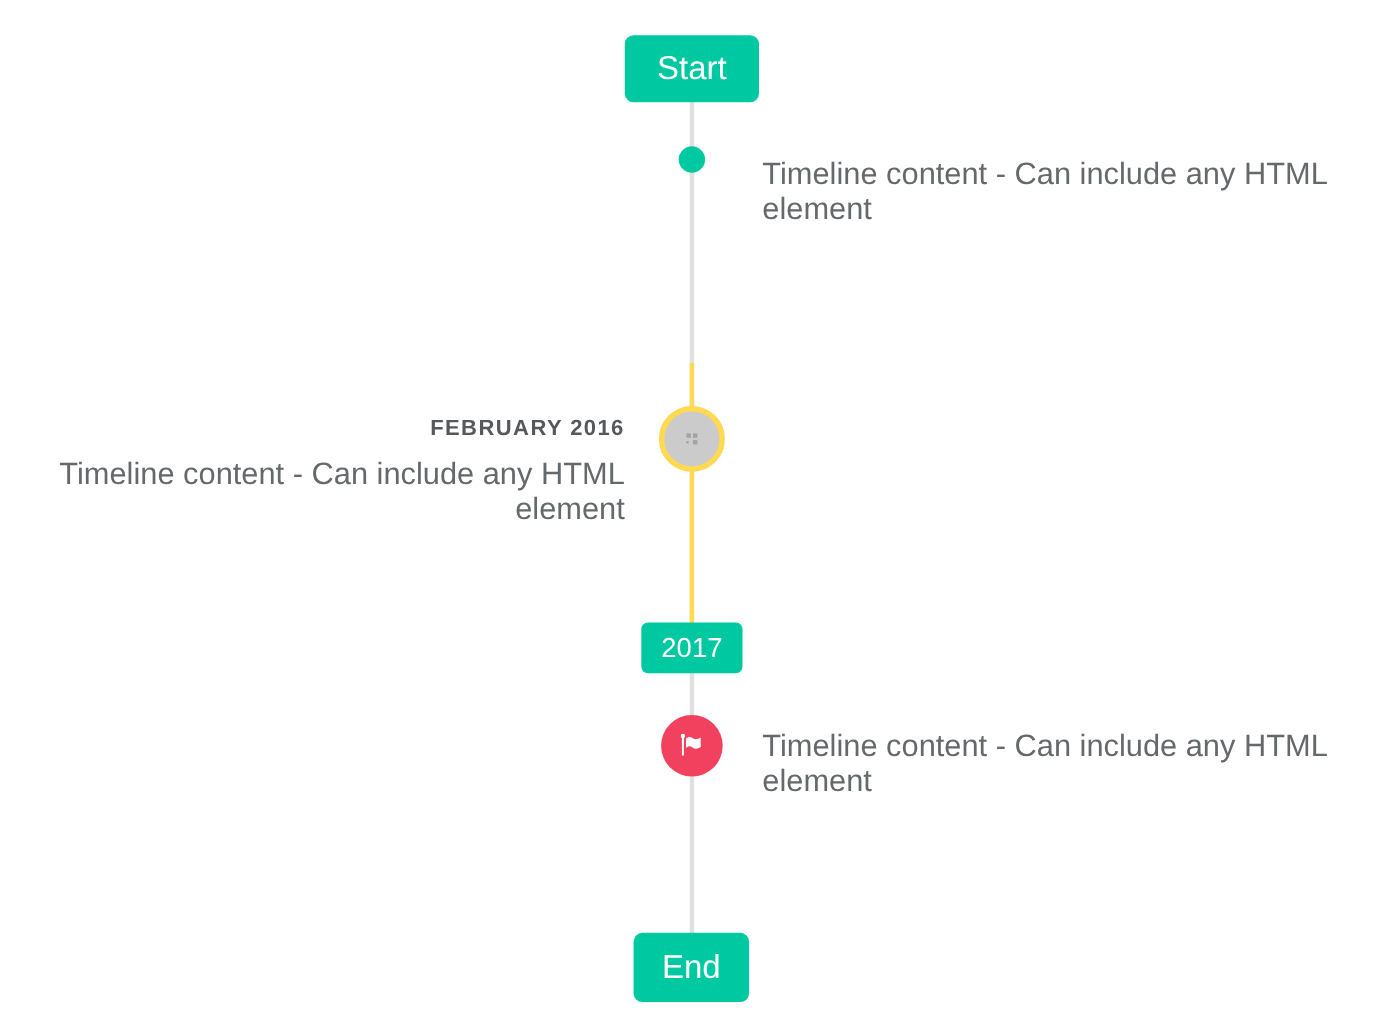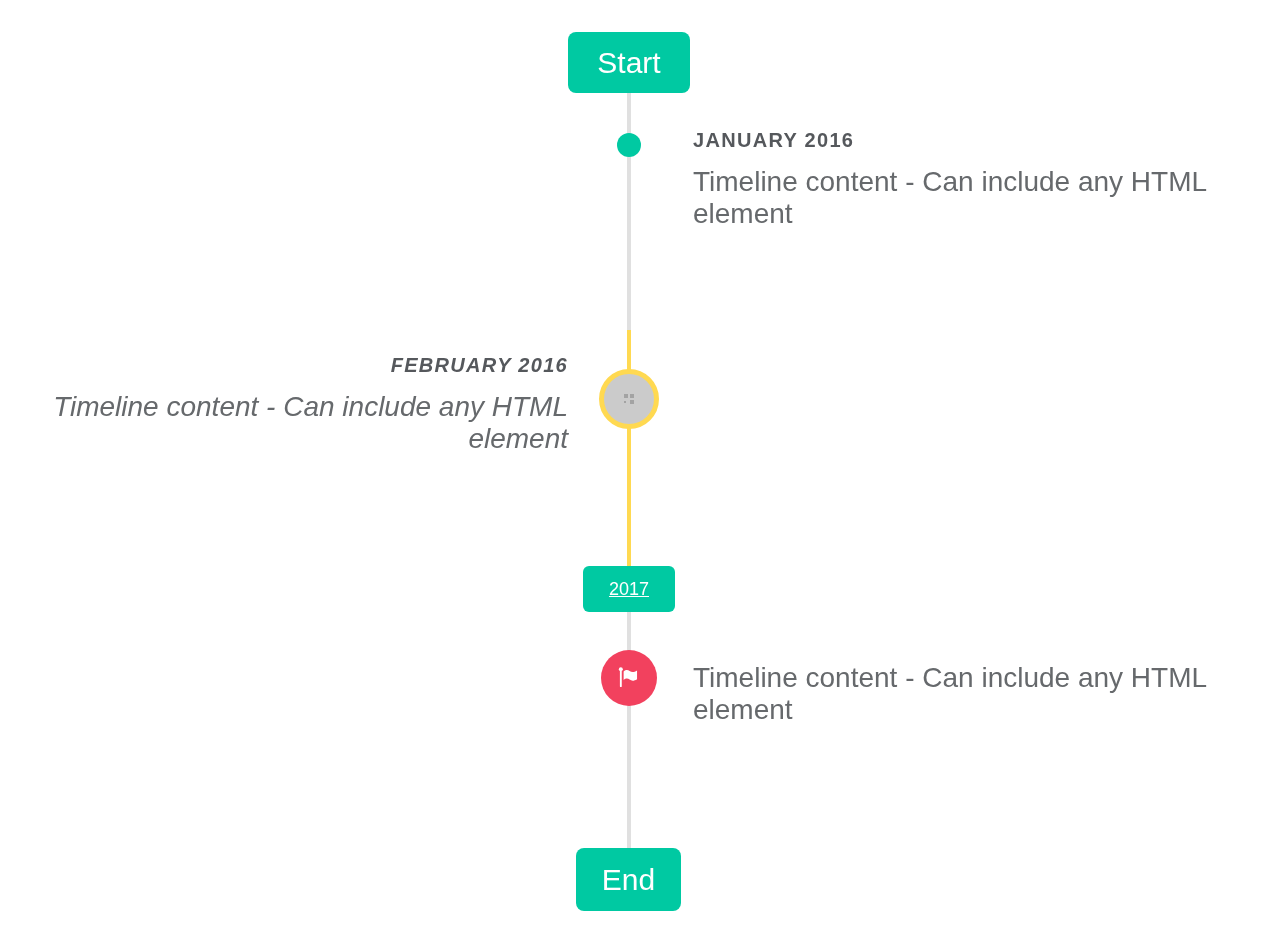--- a/index.html
+++ b/index.html
@@ -40,21 +40,21 @@
     display: flex;
     align-items: center;
     justify-content: center;
     background: var(--teal);
     color: #ffffff;
     border-radius: 8px;
     box-sizing: border-box;
     cursor: pointer;
   }
   .badge.start { left: 568px; top: 32px;  width: 122px; height: 61px; font-size: 30px; }
-  .badge.year  { left: 583px; top: 566px; width: 92px;  height: 46px; font-size: 18px; border-radius: 6px; text-decoration: underline; }
+  .badge.year  { left: 583px; top: 566px; width: 92px;  height: 46px; font-size: 25px; border-radius: 6px; }
   .badge.end   { left: 576px; top: 848px; width: 105px; height: 63px; font-size: 30px; }
 
   
   .marker { position: absolute; box-sizing: border-box; border-radius: 50%; }
   .marker.dot {
     left: 617px; top: 133px;
     width: 24px; height: 24px;
     background: var(--teal);
   }
   .marker.imgcircle {
@@ -91,38 +91,37 @@
   .entry p {
     margin: 14px 0 0 0;
     font-size: 28px;
     line-height: 32px;
     font-weight: 400;
     color: var(--text-color);
   }
   .entry.right { left: 693px; text-align: left; }
   .entry.left  { right: 700px; text-align: right; }
   .entry.e1 { top: 128px; }
-  .entry.e2 { top: 353px; font-style: italic; }
+  .entry.e2 { top: 377px; }
   .entry.e3 { top: 648px; }
 
   .icon-svg { display: block; }
 </style>
 </head>
 <body>
 
 <div class="stage">
 
   <div class="vline"></div>
   <div class="vline-highlight"></div>
 
   <div class="badge start">Start</div>
 
   <div class="marker dot"></div>
   <section class="entry right e1">
-    <h3>JANUARY 2016</h3>
     <p>Timeline content - Can include any HTML element</p>
   </section>
 
   <div class="marker imgcircle">
     <svg class="icon-svg" width="16" height="14" viewBox="0 0 16 14" aria-hidden="true">
       <g fill="#a3a3a3">
         <rect x="3" y="2" width="4" height="4"></rect>
         <rect x="9" y="2" width="4" height="4"></rect>
         <rect x="3" y="9" width="2" height="2"></rect>
         <rect x="9" y="8" width="4" height="4"></rect>

